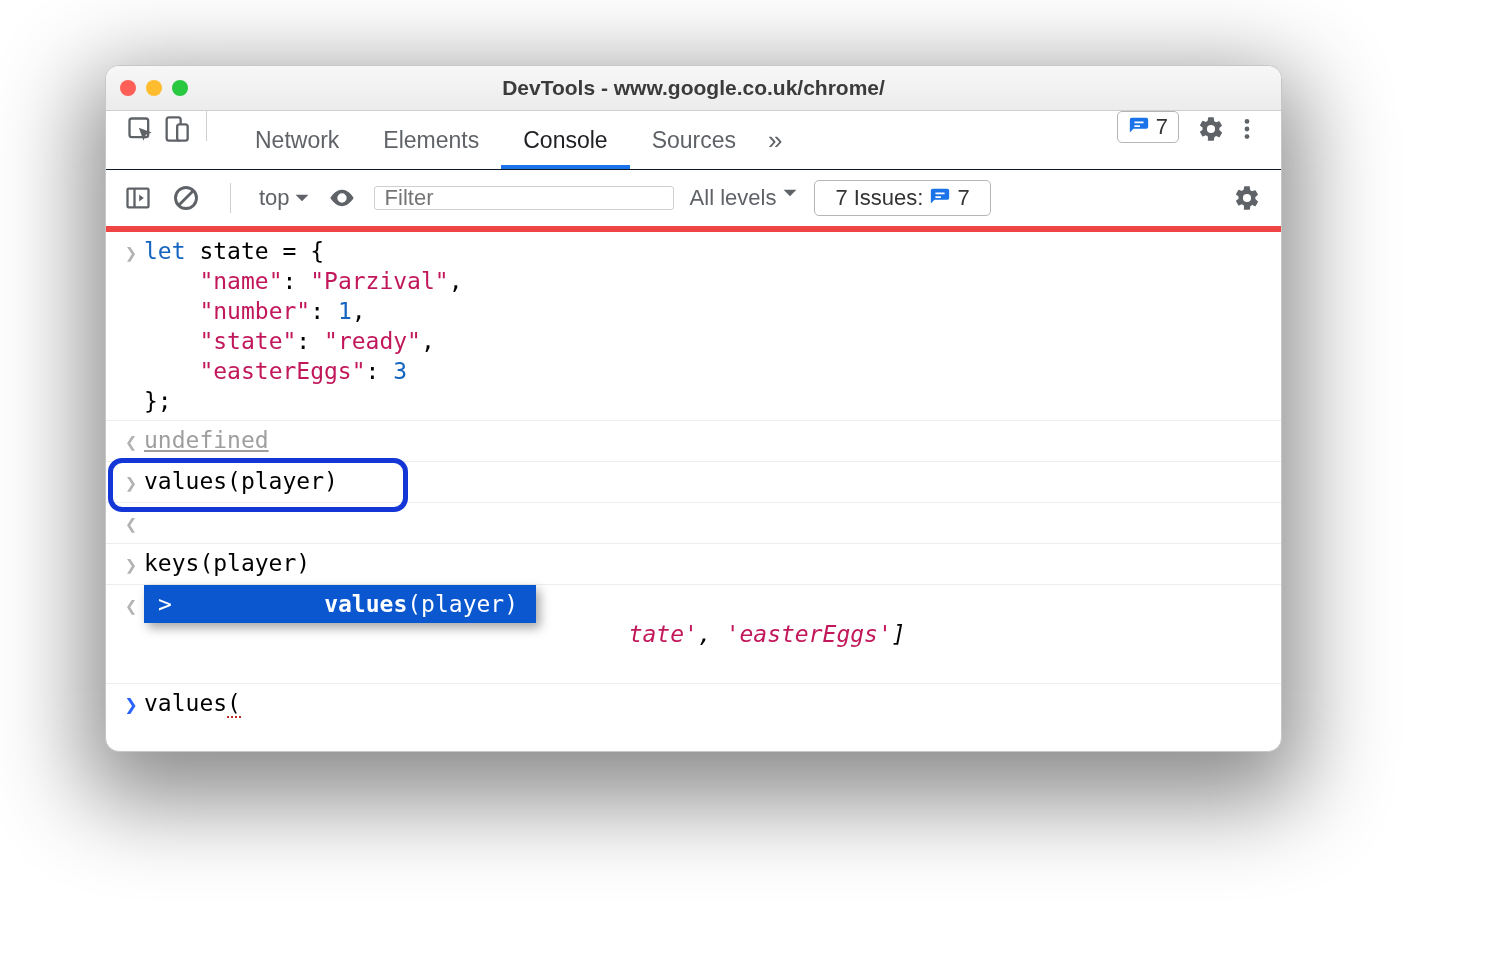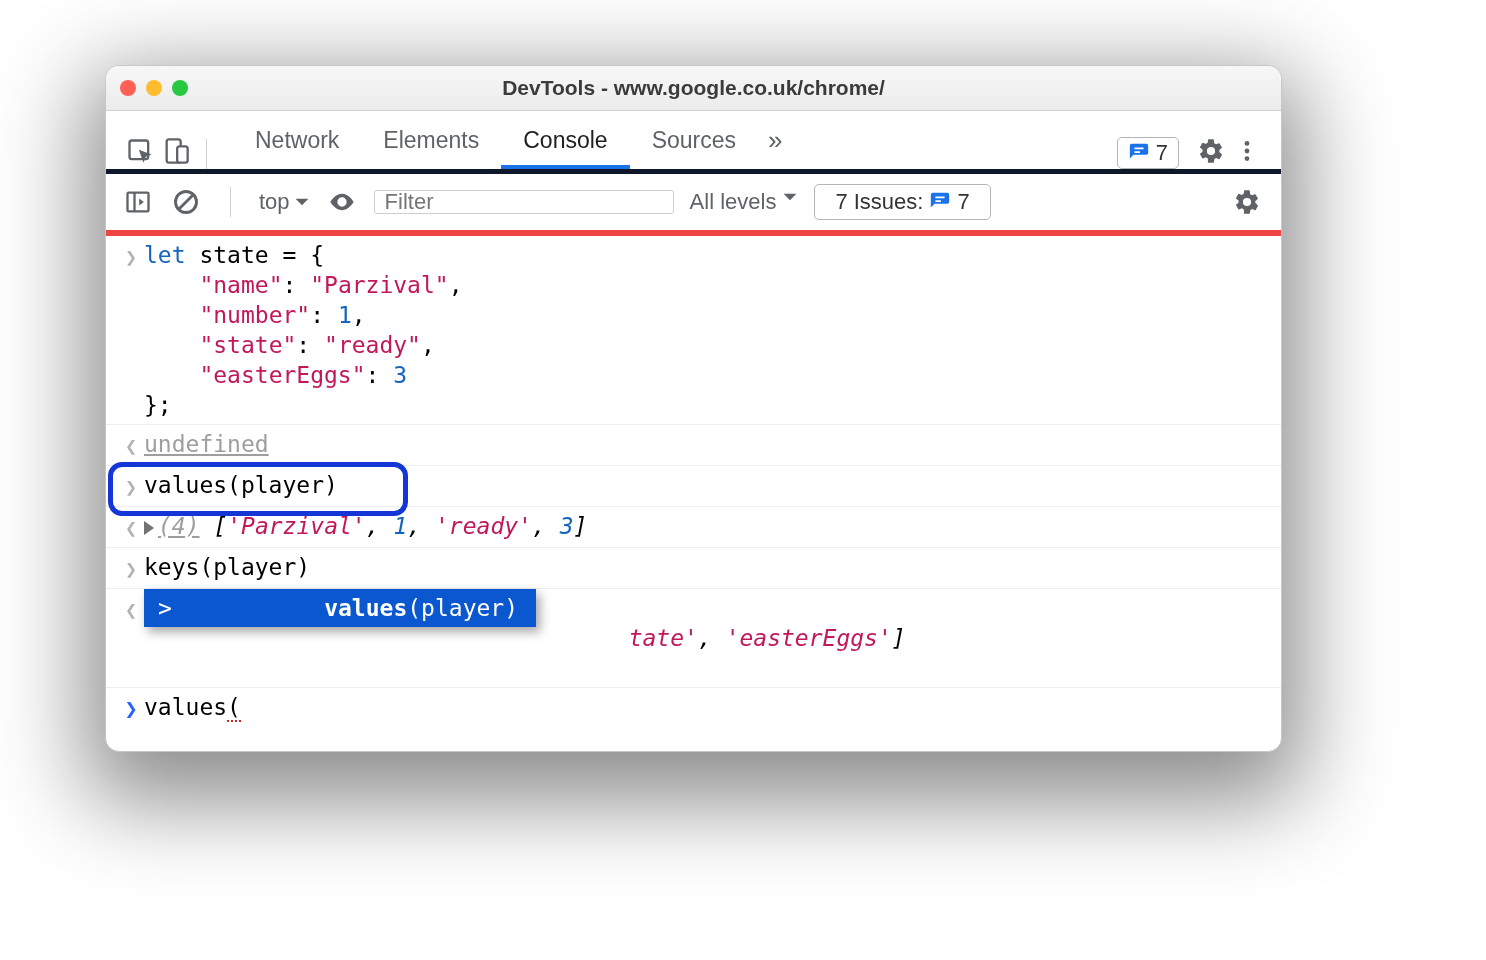--- a/index.html
+++ b/index.html
@@ -58,23 +58,23 @@
 .title-text {
   position: absolute;
   left: 0; right: 0;
   text-align: center;
   font-weight: 600;
   color: #3b3b3b;
 }
 
 .tabs-bar {
   height: 58px;
-  border-bottom: 5px solid #0f172a;
-  display: flex;
-  align-items: flex-end;
+  border-bottom: 1px solid #0f172a;
+  display: flex;
+  align-items: flex-start;
   padding: 0 16px;
   color: #5f6368;
   font-size: 23px;
 }
 .tab-icon-btn {
   width: 36px;
   height: 36px;
   display: flex;
   align-items: center;
   justify-content: center;
@@ -362,21 +362,20 @@
       </div>
 
       <div class="row" style="position:relative">
         <div class="highlight-ring" style="left:2px;top:-4px;width:290px;height:44px"></div>
         <div class="gutter in"></div>
         <div class="content">values(player)</div>
       </div>
 
       <div class="row">
         <div class="gutter out"></div>
-        <div class="content it"><span class="expand-tri"></span><span class="und">(4)</span><span> [</span><span class="str">'Parzival'</span><span>, </span><span class="num">1</span><span>, </span><span class="str">'ready'</span><span>, </span><span class="num">3</span><span>]</span></div>
       </div>
 
       <div class="row">
         <div class="gutter in"></div>
         <div class="content">keys(player)</div>
       </div>
 
       <div class="row" style="position:relative">
         <div class="gutter out"></div>
         <div class="content it">

